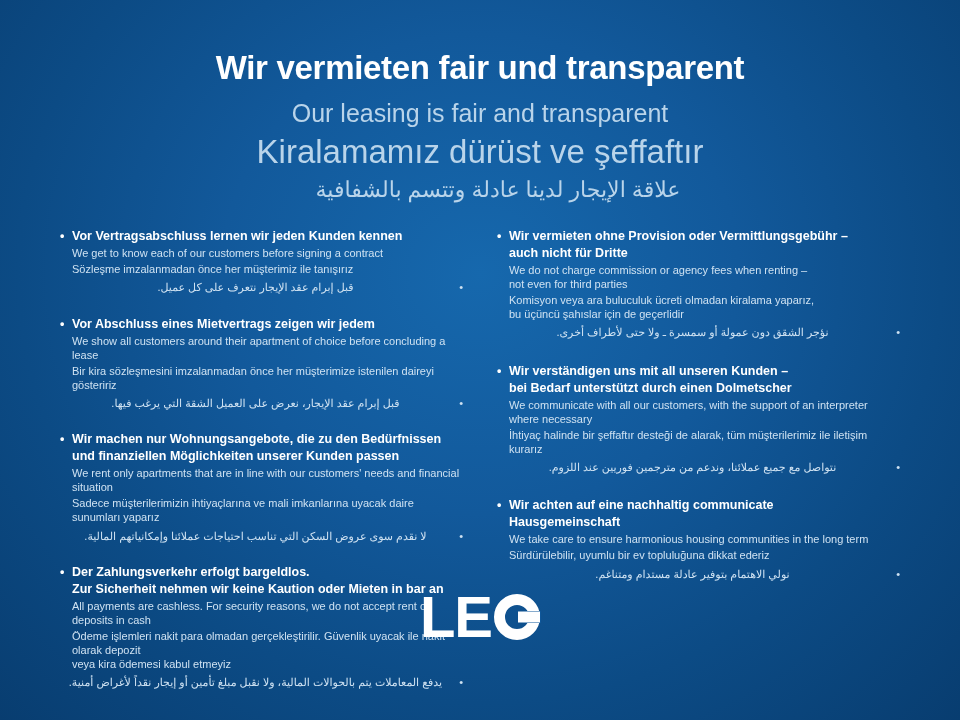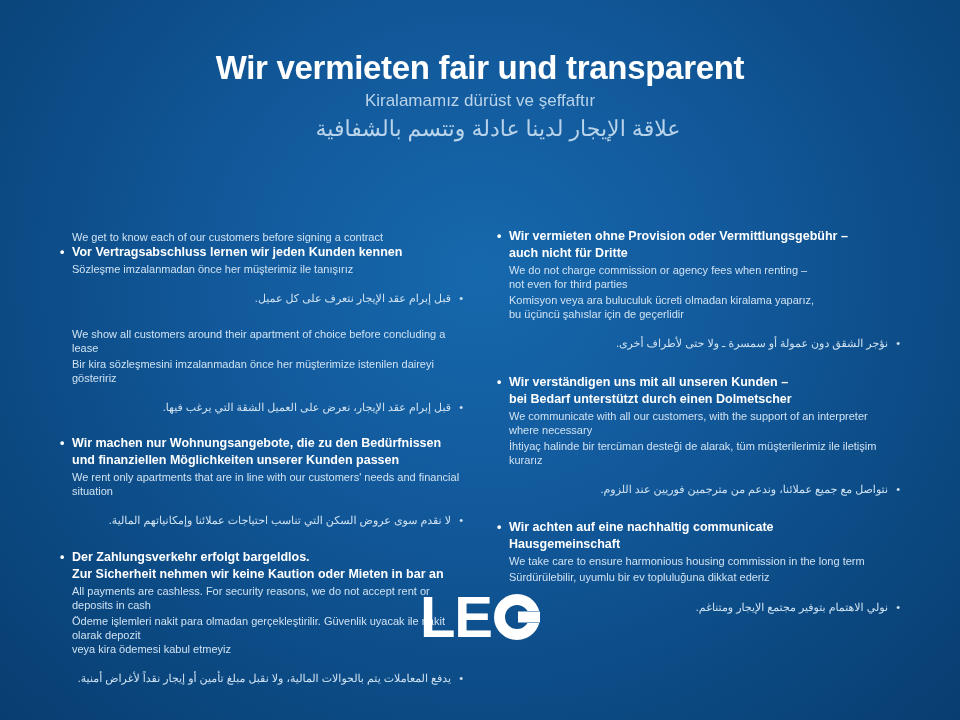--- a/index.html
+++ b/index.html
@@ -34,21 +34,21 @@
     line-height: 1.2;
   }
   .h-en {
     font-size: 25px;
     font-weight: normal;
     color: #b9d4ea;
     line-height: 1.25;
     margin-top: 10px;
   }
   .h-tr {
-    font-size: 17px;
+    font-size: 33px;
     font-weight: normal;
     color: #b9d4ea;
     line-height: 1.25;
     margin-top: 2px;
   }
   .h-ar {
     font-size: 22px;
     font-weight: normal;
     color: #b9d4ea;
     line-height: 1.3;
@@ -117,22 +117,22 @@
   .en-cont, .tr-cont {
     font-size: 11px;
     color: #cfe2f2;
     padding-left: 12px;
     line-height: 1.28;
   }
   .ar {
     font-size: 11px;
     color: #cfe2f2;
     direction: rtl;
-    text-align: right;
-    margin-top: 15px;
+    text-align: center;
+    margin-top: 4px;
     padding-right: 12px;
     position: relative;
     line-height: 1.4;
   }
   .ar::before {
     content: "•";
     position: absolute;
     right: 0;
     top: 0;
   }
@@ -189,45 +189,48 @@
     background: #ffffff;
   }
 </style>
 </head>
 <body>
 
 <div class="slide">
 
   <div class="headings">
     <div class="h-de">Wir vermieten fair und transparent</div>
+    <div class="h-en">Our leasing is fair and transparent</div>
     <div class="h-tr">Kiralamamız dürüst ve şeffaftır</div>
     <div class="h-ar">علاقة الإيجار لدينا عادلة وتتسم بالشفافية</div>
   </div>
 
   <div class="columns">
 
     <div class="col col-left">
 
       <div class="block">
+        <div class="line bullet de">Vor Vertragsabschluss lernen wir jeden Kunden kennen</div>
         <div class="line cont en">We get to know each of our customers before signing a contract</div>
-        <div class="line bullet de">Vor Vertragsabschluss lernen wir jeden Kunden kennen</div>
         <div class="line cont tr">Sözleşme imzalanmadan önce her müşterimiz ile tanışırız</div>
         <div class="ar">قبل إبرام عقد الإيجار نتعرف على كل عميل.</div>
       </div>
 
       <div class="block">
+        <div class="line bullet de">Vor Abschluss eines Mietvertrags zeigen wir jedem</div>
         <div class="line cont en">We show all customers around their apartment of choice before concluding a lease</div>
         <div class="line cont tr">Bir kira sözleşmesini imzalanmadan önce her müşterimize istenilen daireyi gösteririz</div>
         <div class="ar">قبل إبرام عقد الإيجار، نعرض على العميل الشقة التي يرغب فيها.</div>
       </div>
 
       <div class="block">
         <div class="line bullet de">Wir machen nur Wohnungsangebote, die zu den Bedürfnissen</div>
         <div class="de-cont">und finanziellen Möglichkeiten unserer Kunden passen</div>
         <div class="line cont en">We rent only apartments that are in line with our customers' needs and financial situation</div>
+        <div class="line cont tr">Sadece müşterilerimizin ihtiyaçlarına ve mali imkanlarına uyacak daire sunumları yaparız</div>
         <div class="ar">لا نقدم سوى عروض السكن التي تناسب احتياجات عملائنا وإمكانياتهم المالية.</div>
       </div>
 
       <div class="block">
         <div class="line bullet de">Der Zahlungsverkehr erfolgt bargeldlos.</div>
         <div class="de-cont">Zur Sicherheit nehmen wir keine Kaution oder Mieten in bar an</div>
         <div class="line cont en">All payments are cashless. For security reasons, we do not accept rent or deposits in cash</div>
         <div class="line cont tr">Ödeme işlemleri nakit para olmadan gerçekleştirilir. Güvenlik uyacak ile nakit olarak depozit</div>
         <div class="tr-cont">veya kira ödemesi kabul etmeyiz</div>
         <div class="ar">يدفع المعاملات يتم بالحوالات المالية، ولا نقبل مبلغ تأمين أو إيجار نقداً لأغراض أمنية.</div>
@@ -245,30 +248,30 @@
         <div class="line cont tr">Komisyon veya ara buluculuk ücreti olmadan kiralama yaparız,</div>
         <div class="tr-cont">bu üçüncü şahıslar için de geçerlidir</div>
         <div class="ar">نؤجر الشقق دون عمولة أو سمسرة ـ ولا حتى لأطراف أخرى.</div>
       </div>
 
       <div class="block">
         <div class="line bullet de">Wir verständigen uns mit all unseren Kunden –</div>
         <div class="de-cont">bei Bedarf unterstützt durch einen Dolmetscher</div>
         <div class="line cont en">We communicate with all our customers, with the support of an interpreter</div>
         <div class="en-cont">where necessary</div>
-        <div class="line cont tr">İhtiyaç halinde bir tercüman desteği de alarak, tüm müşterilerimiz ile iletişim kurarız</div>
+        <div class="line cont tr">İhtiyaç halinde bir şeffaftır desteği de alarak, tüm müşterilerimiz ile iletişim kurarız</div>
         <div class="ar">نتواصل مع جميع عملائنا، وندعم من مترجمين فوريين عند اللزوم.</div>
       </div>
 
       <div class="block">
         <div class="line bullet de">Wir achten auf eine nachhaltig communicate</div>
         <div class="de-cont">Hausgemeinschaft</div>
-        <div class="line cont en">We take care to ensure harmonious housing commission in the long term</div>
+        <div class="line cont en">We take care to ensure harmonious housing communities in the long term</div>
         <div class="line cont tr">Sürdürülebilir, uyumlu bir ev topluluğuna dikkat ederiz</div>
-        <div class="ar">نولي الاهتمام بتوفير مجتمع الإيجار ومتناغم.</div>
+        <div class="ar">نولي الاهتمام بتوفير عادلة مستدام ومتناغم.</div>
       </div>
 
     </div>
   </div>
 
   <div class="logo">
     <div class="logo-text">
       <span>LE</span>
       <span class="logo-g">
         <span class="ring"></span>

